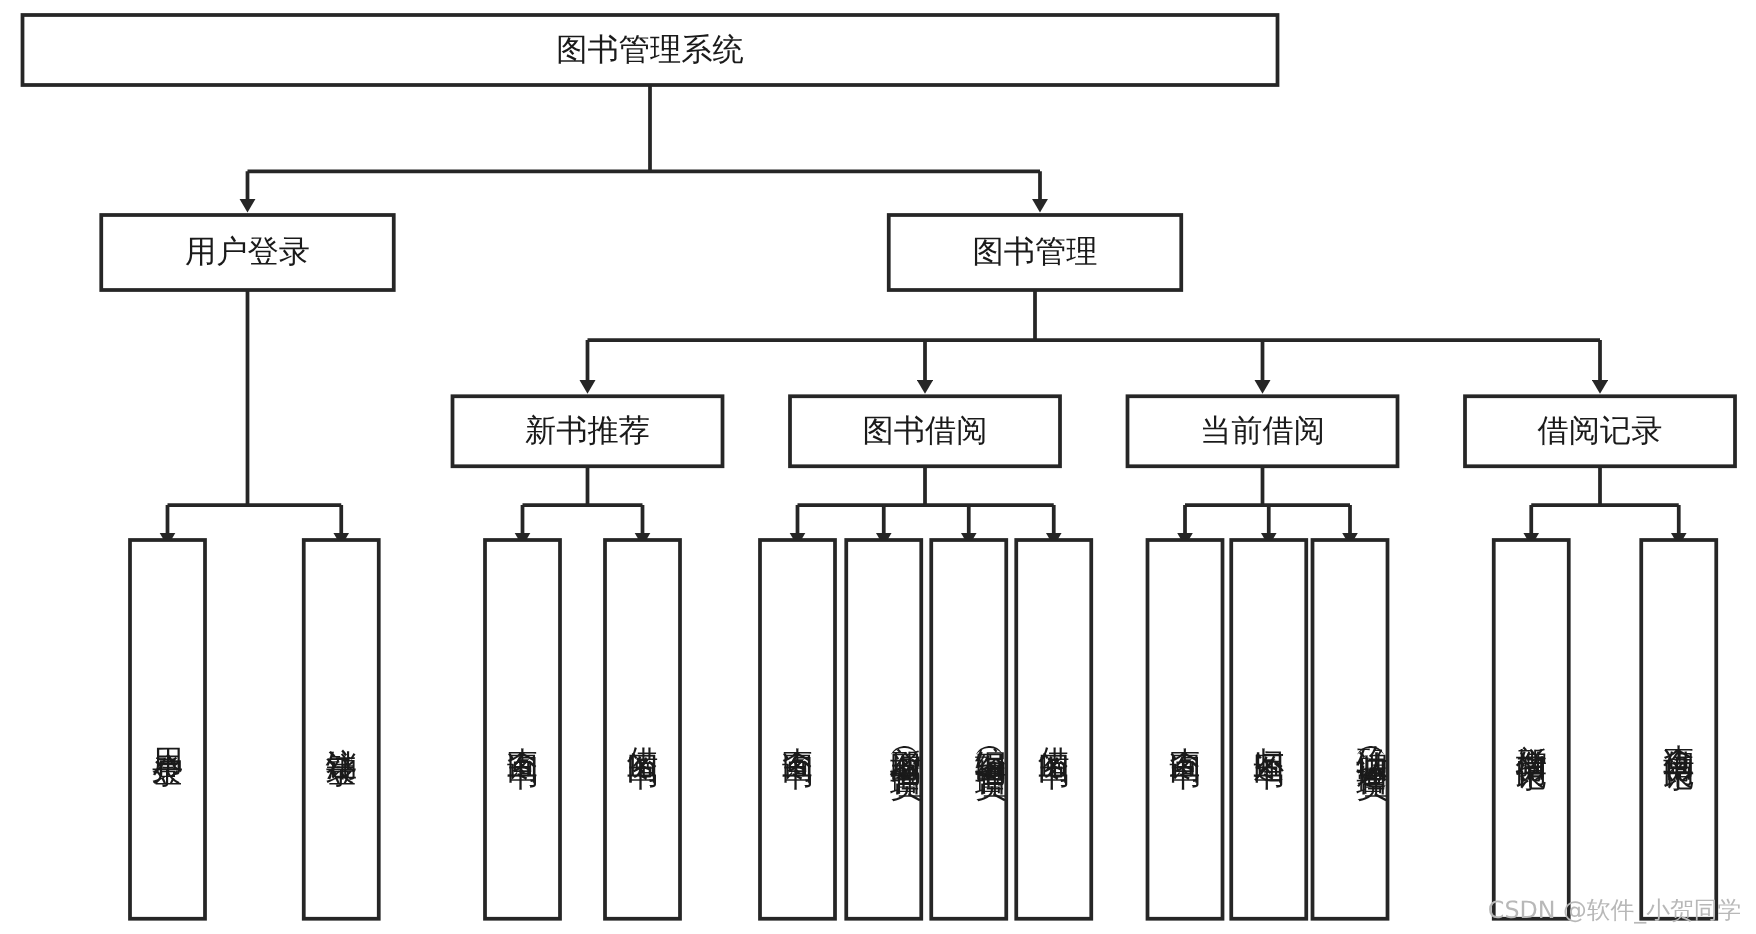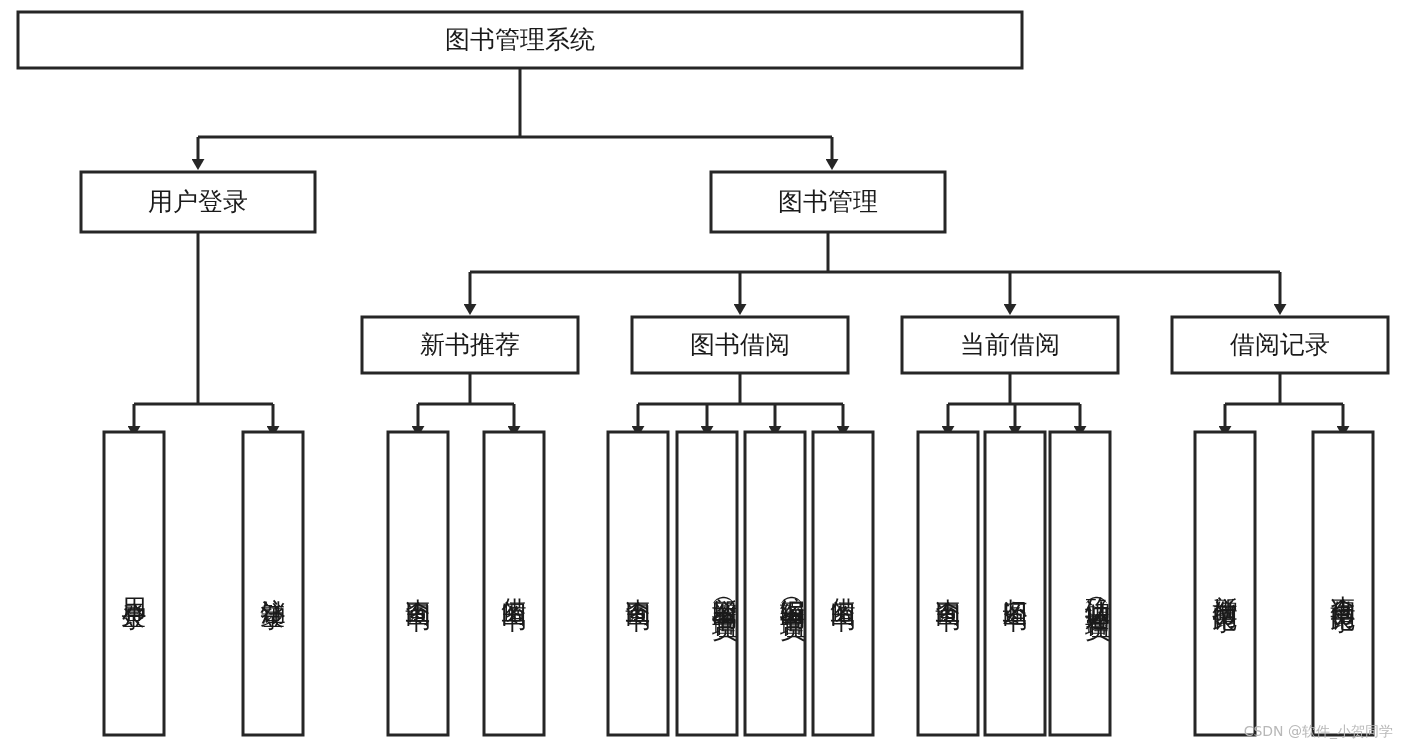--- a/index.html
+++ b/index.html
@@ -59,21 +59,21 @@
     align-items: center;
     justify-content: center;
     white-space: nowrap;
     pointer-events: none;
   }
   .watermark {
     position: absolute;
     right: 12px;
     bottom: 6px;
     font-family: "DejaVu Sans", "Liberation Sans", sans-serif;
-    font-size: 14px;
+    font-size: 19px;
     color: #b8b8b8;
     white-space: nowrap;
   }
 </style>
 </head>
 <body>
 
 <div id="diagram-root">
 
   <svg class="flow" viewBox="0 0 1405 747">

